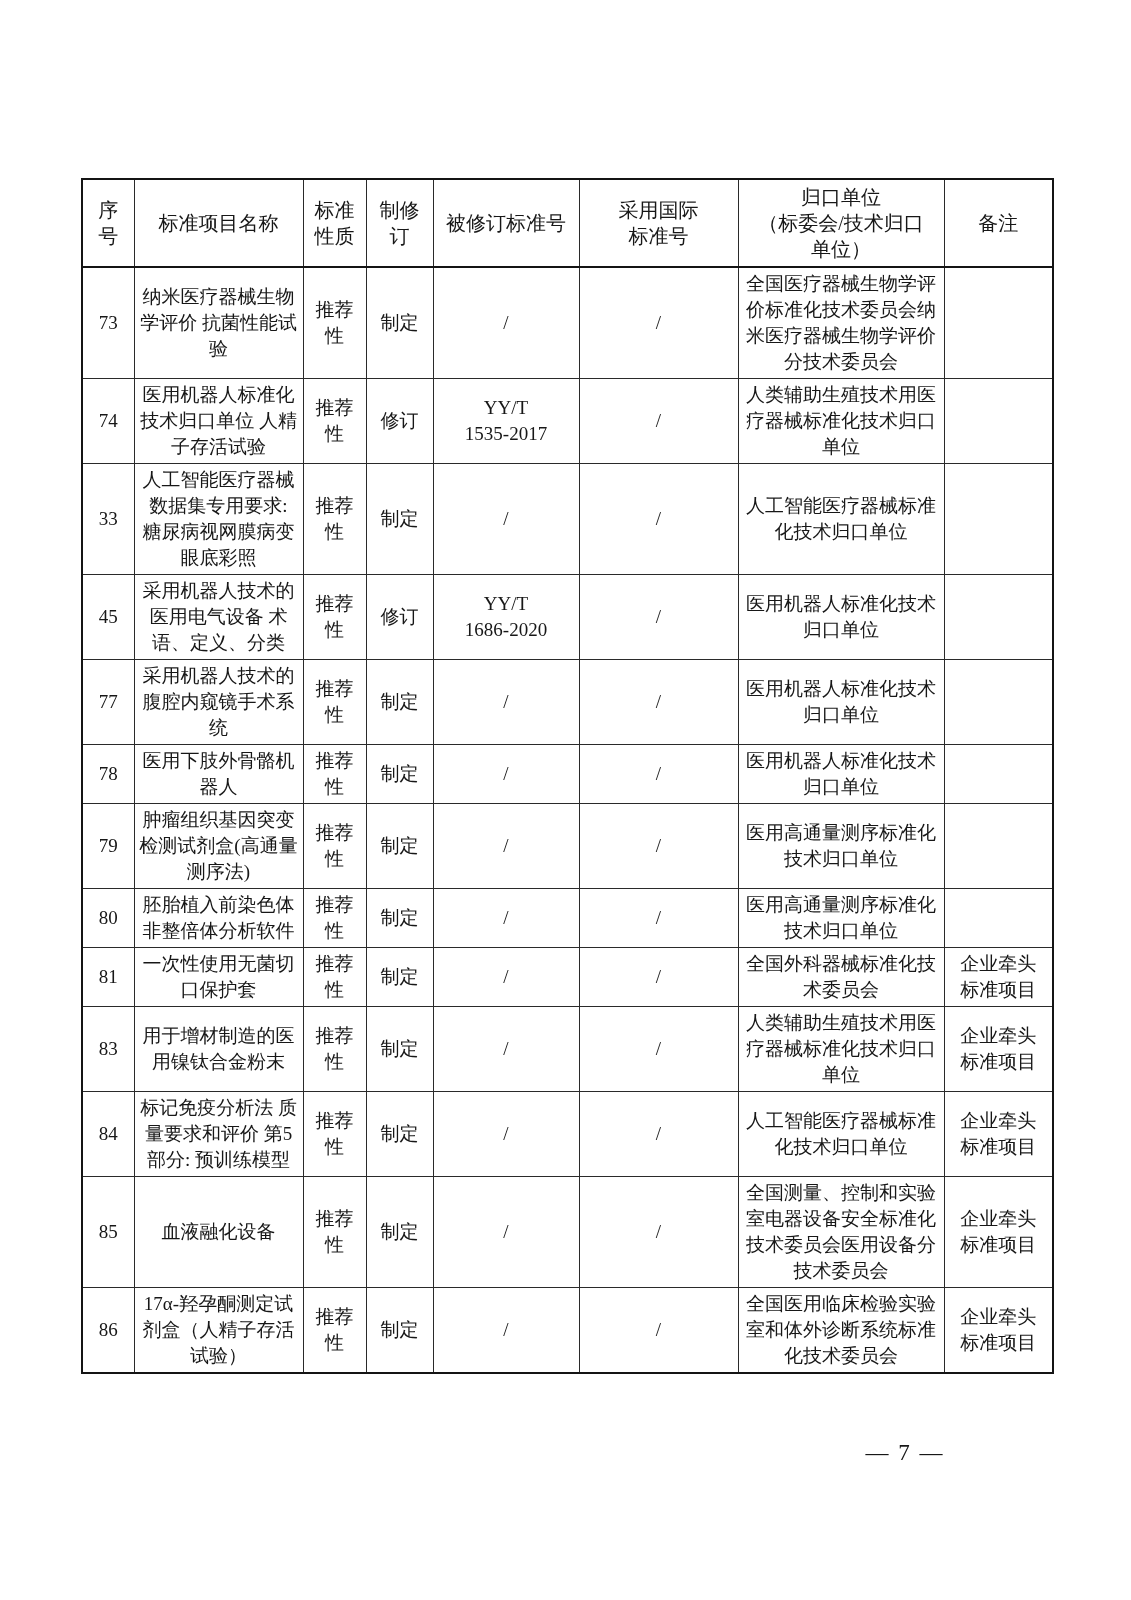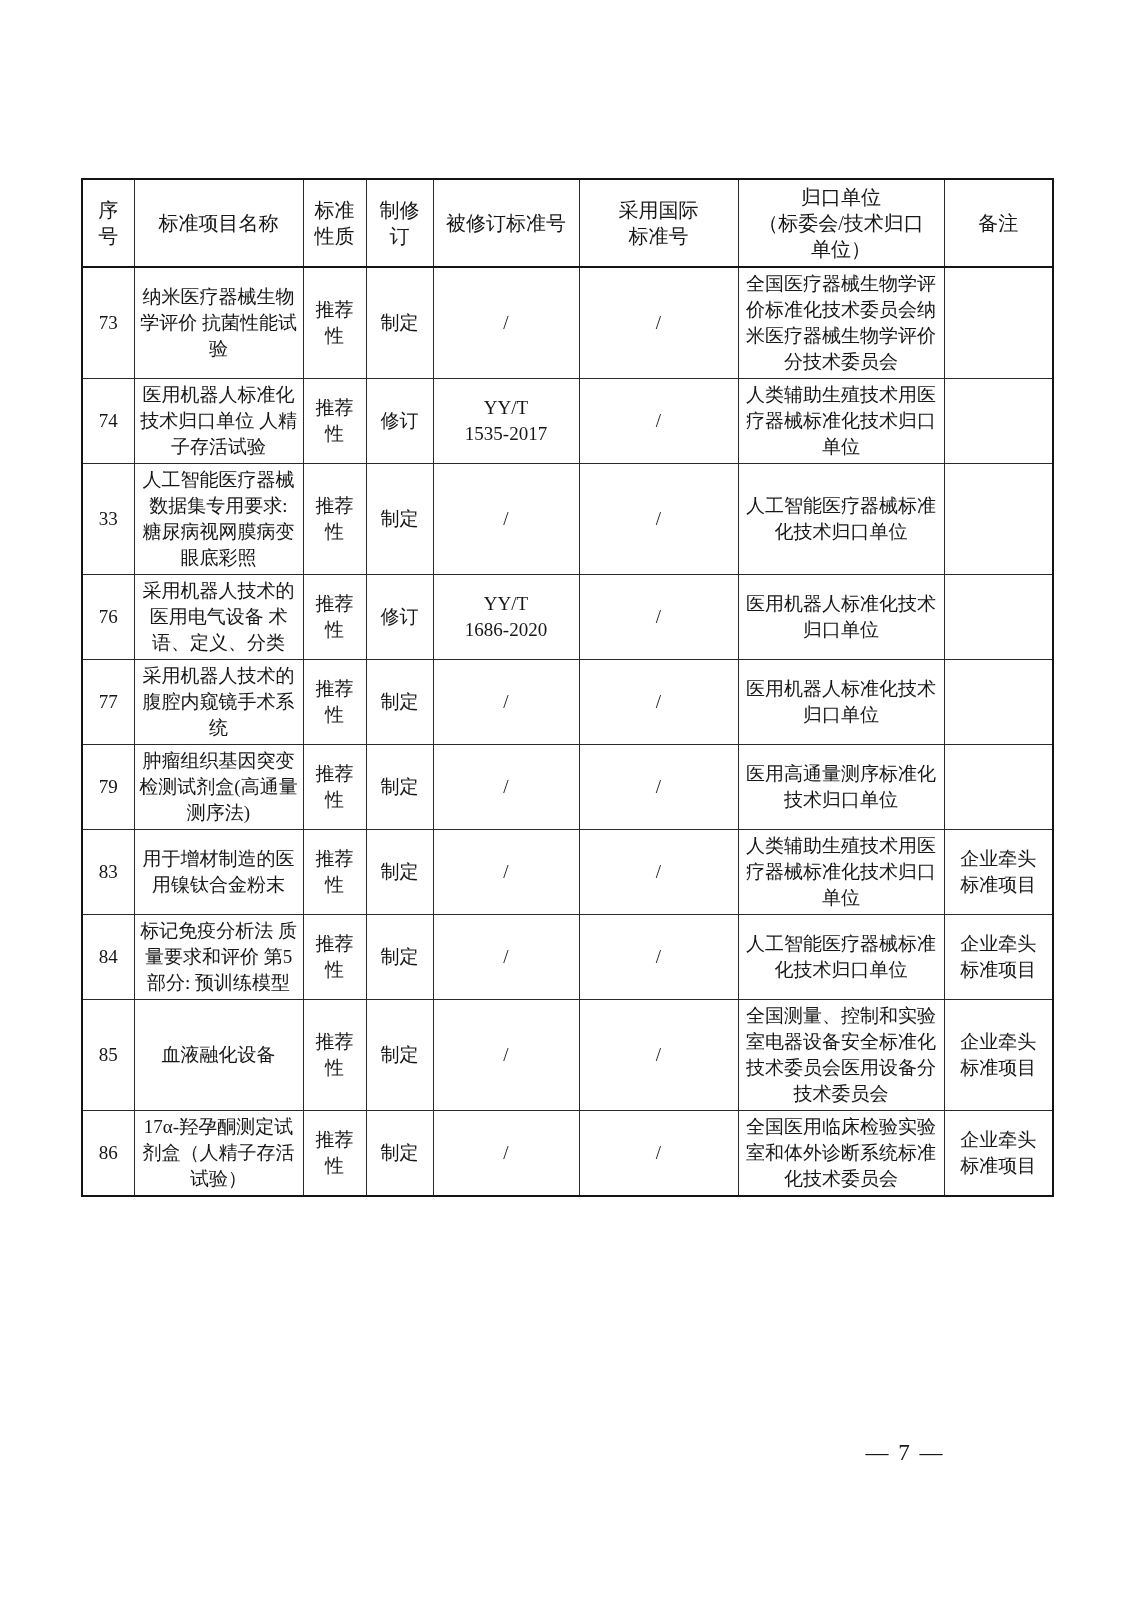--- a/index.html
+++ b/index.html
@@ -113,51 +113,82 @@
         <td>33</td>
         <td>人工智能医疗器械 数据集专用要求: 糖尿病视网膜病变眼底彩照</td>
         <td>推荐性</td>
         <td>制定</td>
         <td>/</td>
         <td>/</td>
         <td>人工智能医疗器械标准化技术归口单位</td>
         <td></td>
       </tr>
       <tr>
-        <td>76</td>
+        <td>45</td>
         <td>采用机器人技术的医用电气设备 术语、定义、分类</td>
         <td>推荐性</td>
         <td>修订</td>
         <td>YY/T
 1686-2020</td>
         <td>/</td>
         <td>医用机器人标准化技术归口单位</td>
         <td></td>
       </tr>
       <tr>
         <td>77</td>
         <td>采用机器人技术的腹腔内窥镜手术系统</td>
         <td>推荐性</td>
         <td>制定</td>
         <td>/</td>
         <td>/</td>
         <td>医用机器人标准化技术归口单位</td>
         <td></td>
       </tr>
       <tr>
+        <td>78</td>
+        <td>医用下肢外骨骼机器人</td>
+        <td>推荐性</td>
+        <td>制定</td>
+        <td>/</td>
+        <td>/</td>
+        <td>医用机器人标准化技术归口单位</td>
+        <td></td>
+      </tr>
+      <tr>
         <td>79</td>
         <td>肿瘤组织基因突变检测试剂盒(高通量测序法)</td>
         <td>推荐性</td>
         <td>制定</td>
         <td>/</td>
         <td>/</td>
         <td>医用高通量测序标准化技术归口单位</td>
         <td></td>
       </tr>
       <tr>
+        <td>80</td>
+        <td>胚胎植入前染色体非整倍体分析软件</td>
+        <td>推荐性</td>
+        <td>制定</td>
+        <td>/</td>
+        <td>/</td>
+        <td>医用高通量测序标准化技术归口单位</td>
+        <td></td>
+      </tr>
+      <tr>
+        <td>81</td>
+        <td>一次性使用无菌切口保护套</td>
+        <td>推荐性</td>
+        <td>制定</td>
+        <td>/</td>
+        <td>/</td>
+        <td>全国外科器械标准化技术委员会</td>
+        <td>企业牵头
+标准项目</td>
+      </tr>
+      <tr>
         <td>83</td>
         <td>用于增材制造的医用镍钛合金粉末</td>
         <td>推荐性</td>
         <td>制定</td>
         <td>/</td>
         <td>/</td>
         <td>人类辅助生殖技术用医疗器械标准化技术归口单位</td>
         <td>企业牵头
 标准项目</td>
       </tr>

